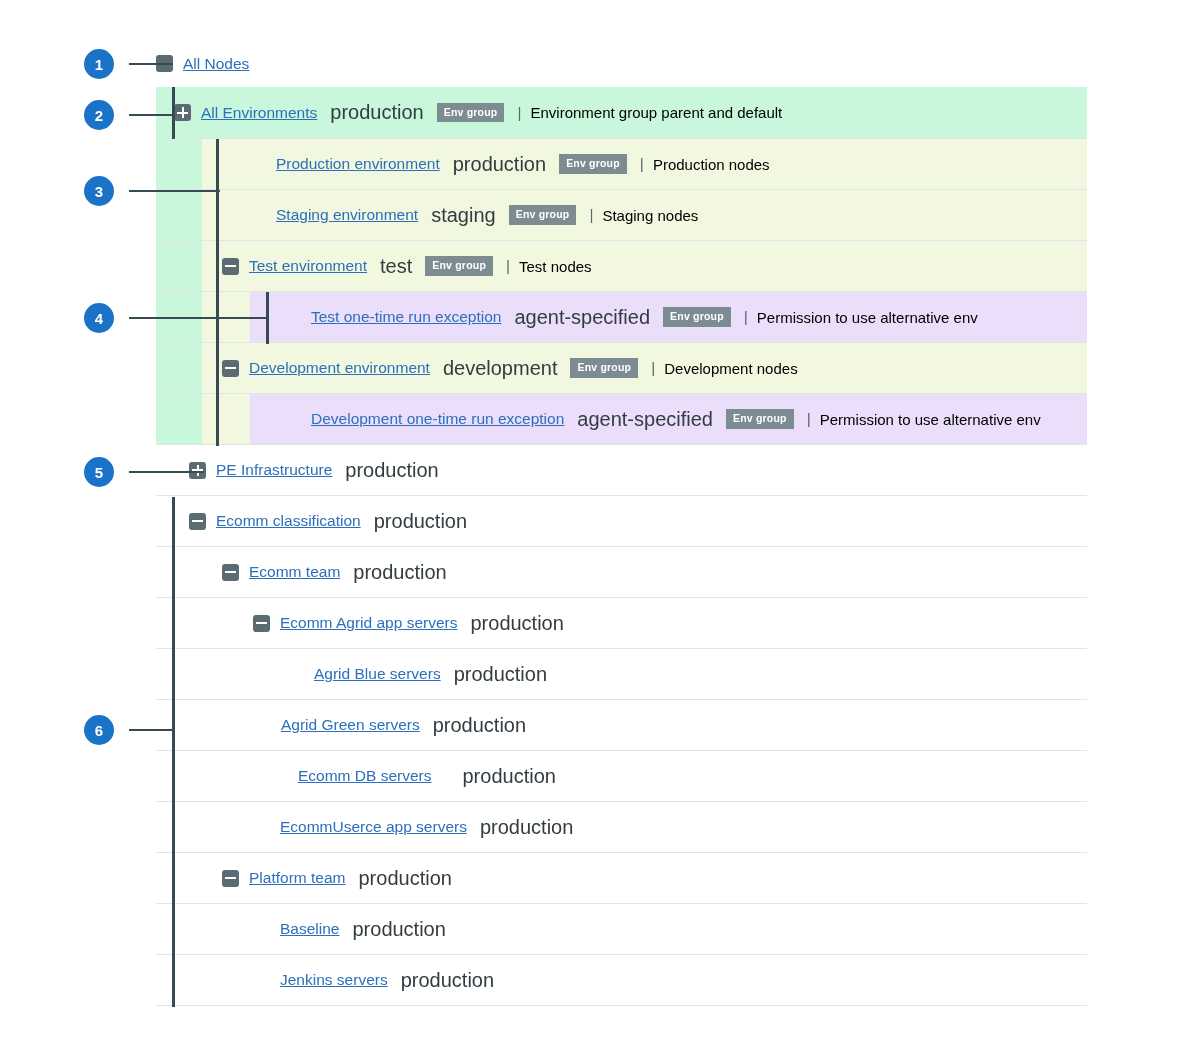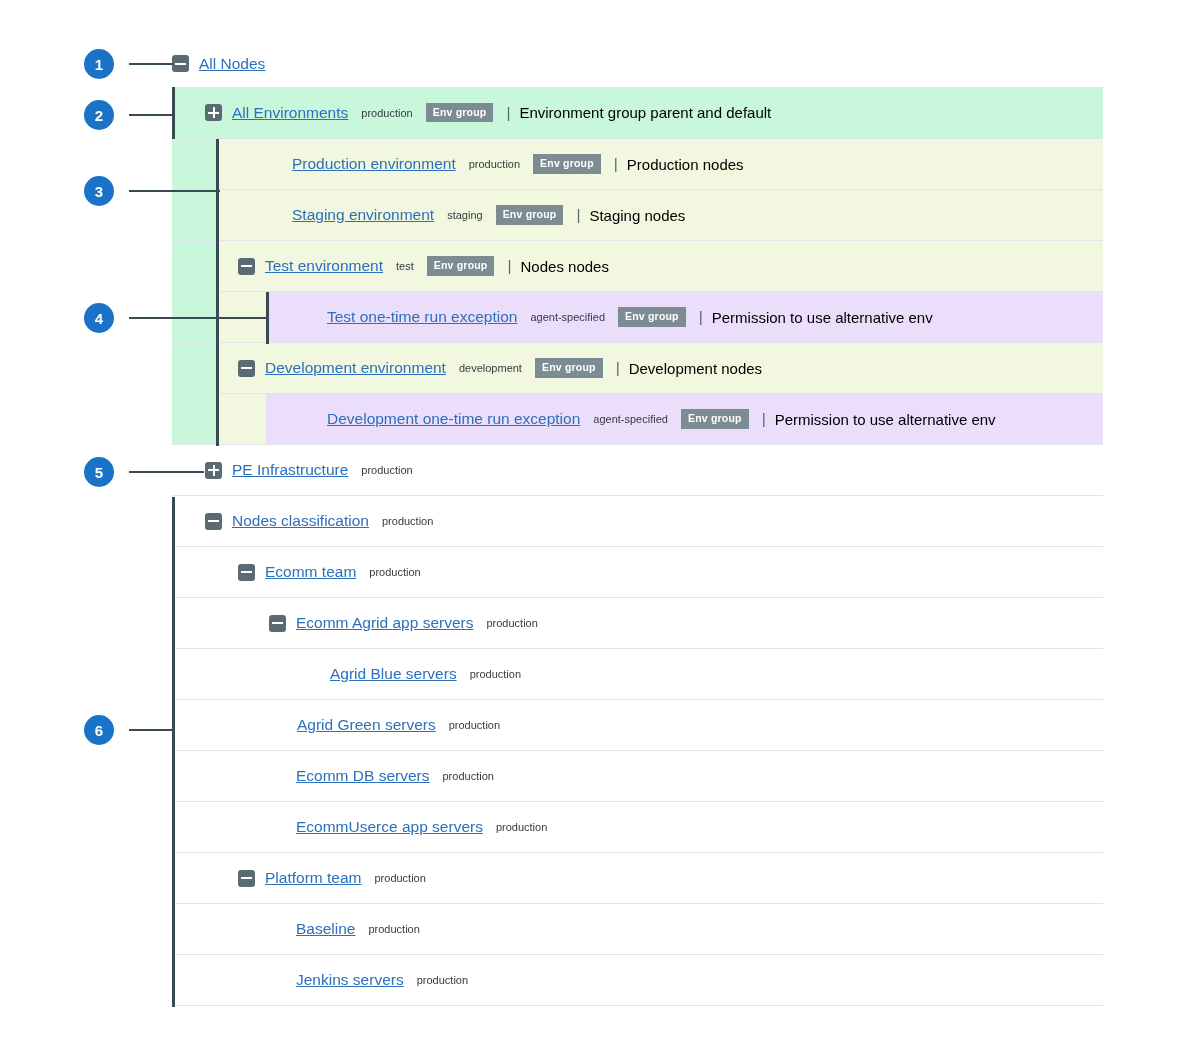--- a/index.html
+++ b/index.html
@@ -26,21 +26,21 @@
   .leader{
     position:absolute;
     height:2px;
     background:#394b52;
     z-index:29;
   }
 
   
   #tree{
     position:absolute;
-    left:172px;top:40px;
+    left:156px;top:40px;
     width:931px;
   }
   .row{
     position:relative;
     box-sizing:border-box;
     height:51px;
     display:flex;
     align-items:center;
     border-bottom:1px solid #dfe5e8;
     white-space:nowrap;
@@ -82,21 +82,21 @@
   .toggle.blank::before{display:none;}
 
   .nodelink{
     color:#2c6fbb;
     text-decoration:underline;
     font-size:15.5px;
     cursor:pointer;
   }
   .env{
     color:#333c41;
-    font-size:11px;
+    font-size:20px;
     margin-left:13px;
   }
   .badge{
     display:inline-block;
     background:#7d8b92;
     color:#ffffff;
     font-size:10.5px;
     font-weight:bold;
     padding:4px 7px 4px 7px;
     border-radius:0;
@@ -162,21 +162,21 @@
 
     <div class="row noborder" style="height:47px;">
       <div class="rowcontent" style="padding-left:0px;">
         <div class="toggle"></div>
         <span class="nodelink">All Nodes</span>
       </div>
     </div>
 
     <div class="row" style="height:52px;">
       <div class="strip" style="left:0;right:0;background:#c9f7dc;"></div>
-      <div class="rowcontent" style="padding-left:33px;">
+      <div class="rowcontent" style="padding-left:18px;">
         <div class="toggle plus"></div>
         <span class="nodelink">All Environments</span>
         <span class="env">production</span>
         <span class="badge">Env group</span>
         <span class="sep">|</span>
         <span class="desc">Environment group parent and default</span>
       </div>
     </div>
 
     <div class="row">
@@ -207,21 +207,21 @@
 
     <div class="row">
       <div class="strip" style="left:0;width:46px;background:#c9f7dc;"></div>
       <div class="strip" style="left:46px;right:0;background:#f1f8df;"></div>
       <div class="rowcontent" style="padding-left:66px;">
         <div class="toggle"></div>
         <span class="nodelink">Test environment</span>
         <span class="env">test</span>
         <span class="badge">Env group</span>
         <span class="sep">|</span>
-        <span class="desc">Nodes nodes</span>
+        <span class="desc">Test nodes</span>
       </div>
     </div>
 
     <div class="row">
       <div class="strip" style="left:0;width:46px;background:#c9f7dc;"></div>
       <div class="strip" style="left:46px;width:48px;background:#f1f8df;"></div>
       <div class="strip" style="left:94px;right:0;background:#ebdefb;"></div>
       <div class="rowcontent" style="padding-left:128px;">
         <div class="toggle blank"></div>
         <span class="nodelink">Test one-time run exception</span>
@@ -263,21 +263,21 @@
       <div class="rowcontent" style="padding-left:33px;">
         <div class="toggle plus"></div>
         <span class="nodelink">PE Infrastructure</span>
         <span class="env">production</span>
       </div>
     </div>
 
     <div class="row">
       <div class="rowcontent" style="padding-left:33px;">
         <div class="toggle"></div>
-        <span class="nodelink">Nodes classification</span>
+        <span class="nodelink">Ecomm classification</span>
         <span class="env">production</span>
       </div>
     </div>
 
     <div class="row">
       <div class="rowcontent" style="padding-left:66px;justify-content:flex-end;">
         <div class="toggle"></div>
         <span class="nodelink">Ecomm team</span>
         <span class="env">production</span>
       </div>
@@ -301,54 +301,54 @@
 
     <div class="row">
       <div class="rowcontent" style="padding-left:98px;justify-content:space-between;">
         <div class="toggle blank"></div>
         <span class="nodelink">Agrid Green servers</span>
         <span class="env">production</span>
       </div>
     </div>
 
     <div class="row">
+      <div class="rowcontent" style="padding-left:97px;gap:18px;">
+        <div class="toggle blank"></div>
+        <span class="nodelink">Ecomm DB servers</span>
+        <span class="env">production</span>
+      </div>
+    </div>
+
+    <div class="row">
       <div class="rowcontent" style="padding-left:97px;">
         <div class="toggle blank"></div>
-        <span class="nodelink">Ecomm DB servers</span>
+        <span class="nodelink">EcommUserce app servers</span>
+        <span class="env">production</span>
+      </div>
+    </div>
+
+    <div class="row">
+      <div class="rowcontent" style="padding-left:66px;">
+        <div class="toggle"></div>
+        <span class="nodelink">Platform team</span>
         <span class="env">production</span>
       </div>
     </div>
 
     <div class="row">
       <div class="rowcontent" style="padding-left:97px;">
         <div class="toggle blank"></div>
-        <span class="nodelink">EcommUserce app servers</span>
-        <span class="env">production</span>
-      </div>
-    </div>
-
-    <div class="row">
-      <div class="rowcontent" style="padding-left:66px;">
-        <div class="toggle"></div>
-        <span class="nodelink">Platform team</span>
+        <span class="nodelink">Baseline</span>
         <span class="env">production</span>
       </div>
     </div>
 
     <div class="row">
       <div class="rowcontent" style="padding-left:97px;">
         <div class="toggle blank"></div>
-        <span class="nodelink">Baseline</span>
-        <span class="env">production</span>
-      </div>
-    </div>
-
-    <div class="row">
-      <div class="rowcontent" style="padding-left:97px;">
-        <div class="toggle blank"></div>
         <span class="nodelink">Jenkins servers</span>
         <span class="env">production</span>
       </div>
     </div>
 
   </div>
 
   <div class="vline" style="left:172px;top:87px;height:52px;"></div>
 
   <div class="vline" style="left:216px;top:139px;height:203px;"></div>

